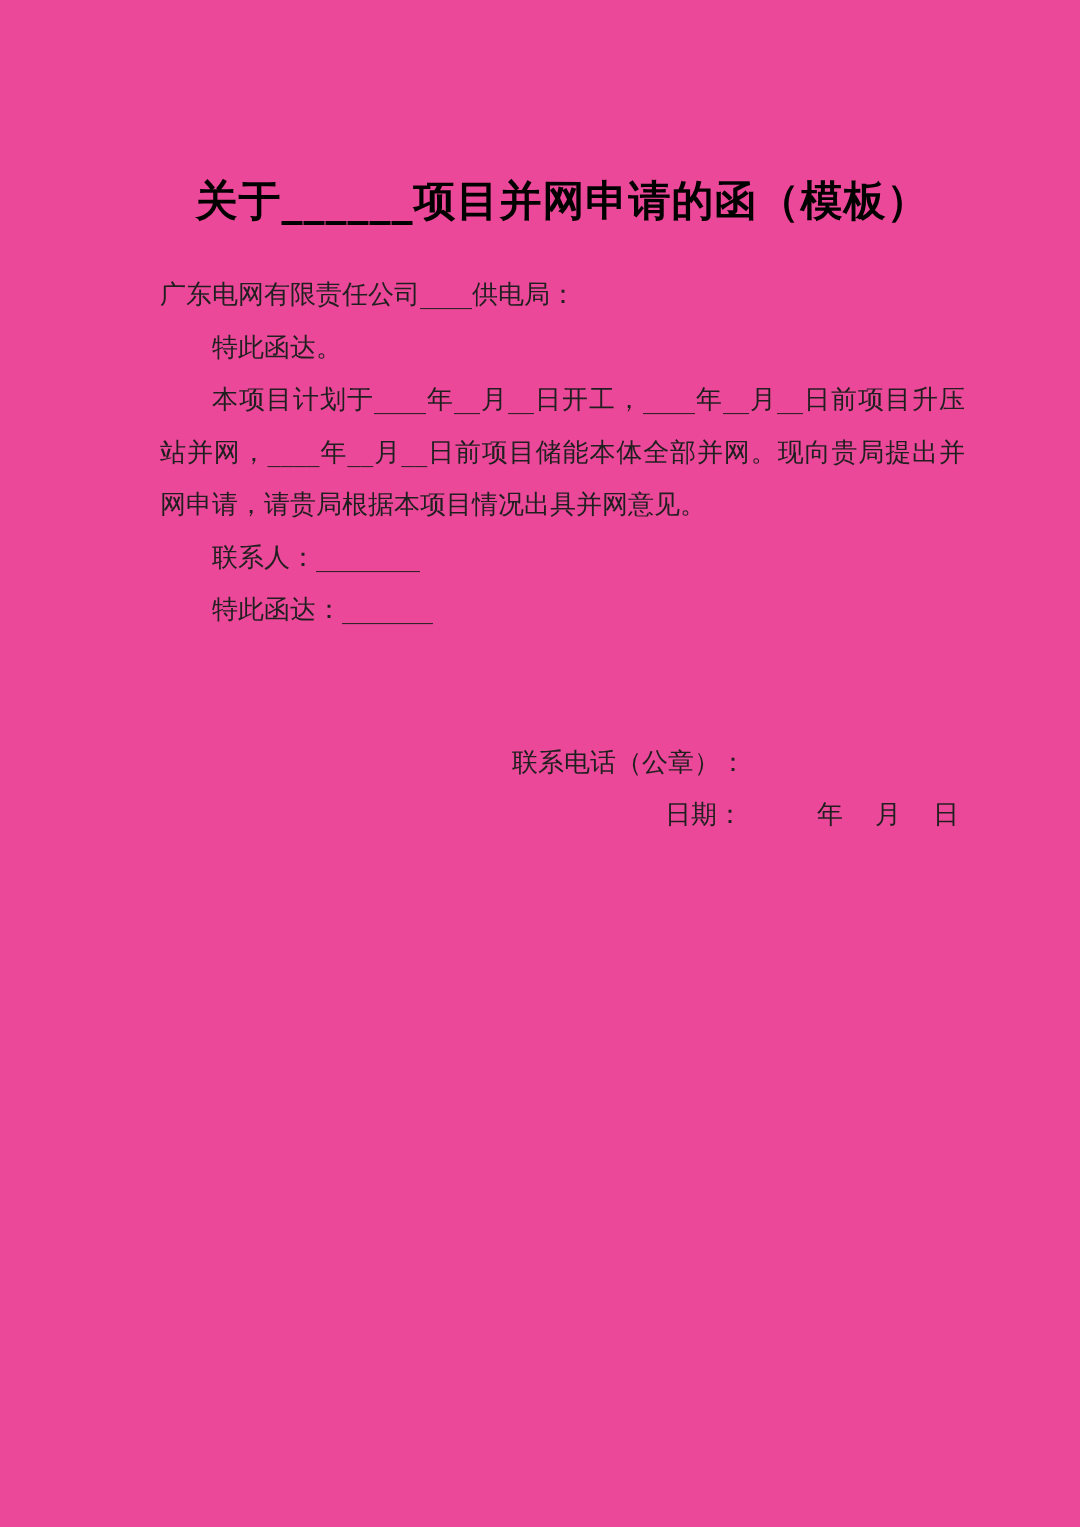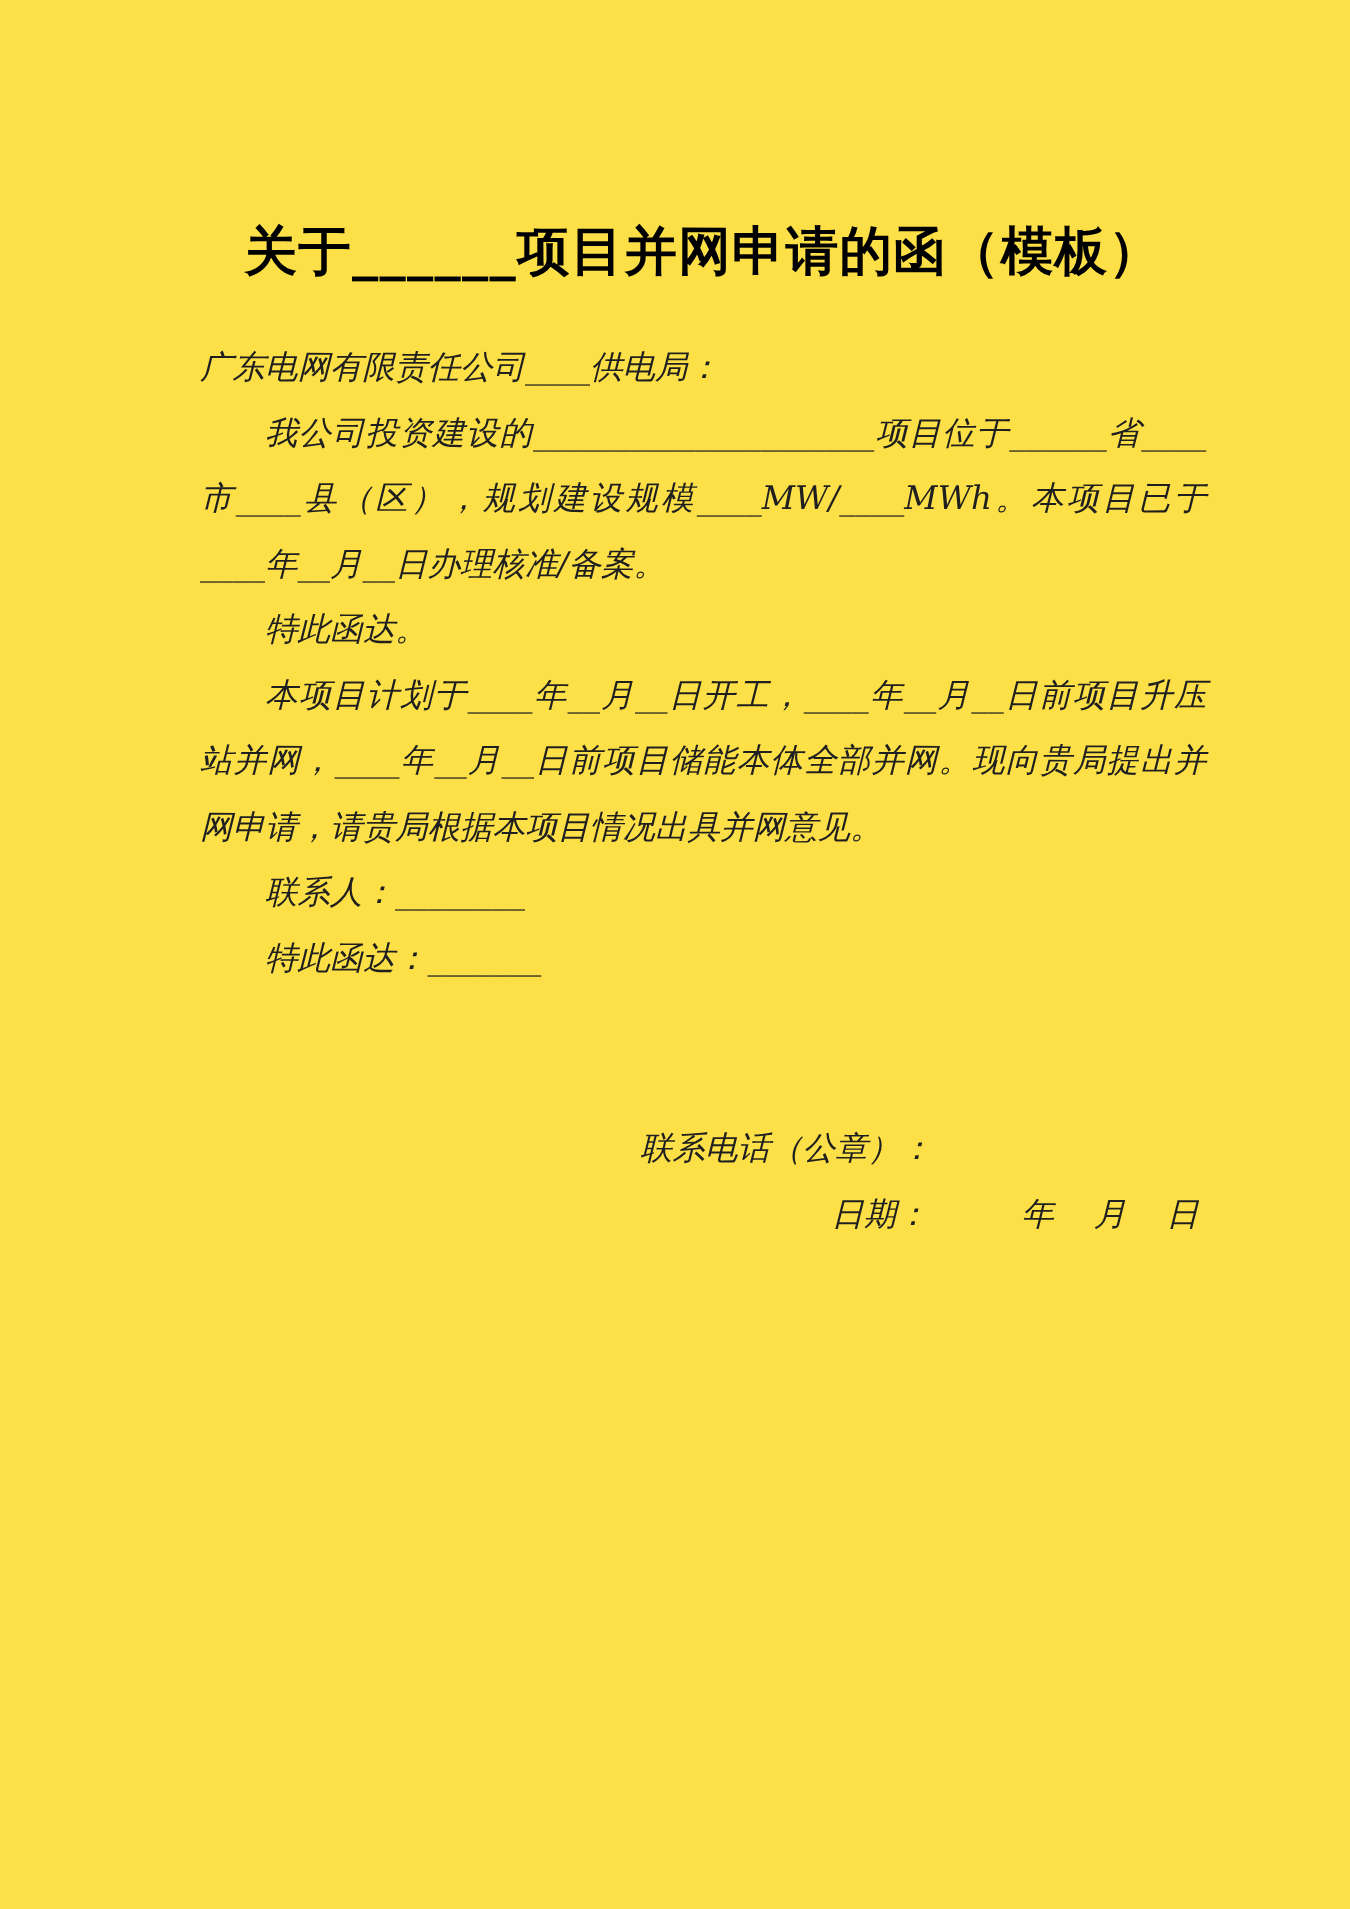--- a/index.html
+++ b/index.html
@@ -5,21 +5,21 @@
   html, body {
     margin: 0;
     padding: 0;
     background: #ffffff;
   }
   .page {
     position: relative;
     width: 1080px;
     height: 1527px;
     margin: 0 auto;
-    background: #fde047;
+    background: #ec4899;
     box-sizing: border-box;
     padding: 172px 115px 0 160px;
     overflow: hidden;
   }
   .title {
     margin: 0;
     text-align: center;
     color: #000000;
     font-family: "DejaVu Sans", "Liberation Sans", sans-serif;
     font-weight: 900;
@@ -28,21 +28,20 @@
     letter-spacing: 1px;
     white-space: nowrap;
   }
   .letter-body {
     margin-top: 38px;
     color: #1f1f1f;
     font-family: "DejaVu Serif", "Liberation Serif", serif;
     font-size: 26px;
     line-height: 52.5px;
     text-align: justify;
-    font-style: italic;
   }
   .letter-body p {
     margin: 0;
   }
   .para {
     text-indent: 2em;
   }
   .salutation {
     text-indent: 0;
   }
@@ -69,21 +68,20 @@
 <body>
 
 <div class="page">
 
   <h1 class="title"><span>关于</span><span>______</span><span>项目并网申请的函（模板）</span></h1>
 
   <div class="letter-body">
 
     <p class="salutation">广东电网有限责任公司____供电局：</p>
 
-    <p class="para">我公司投资建设的_____________________项目位于______省____市____县（区），规划建设规模____MW/____MWh。本项目已于____年__月__日办理核准/备案。</p>
 
     <p class="para">特此函达。</p>
 
     <p class="para">本项目计划于____年__月__日开工，____年__月__日前项目升压站并网，____年__月__日前项目储能本体全部并网。现向贵局提出并网申请，请贵局根据本项目情况出具并网意见。</p>
 
     <p class="contact-line"><span>联系人：</span><span>________</span></p>
 
     <p class="contact-line"><span>特此函达：</span><span>_______</span></p>
 
 

